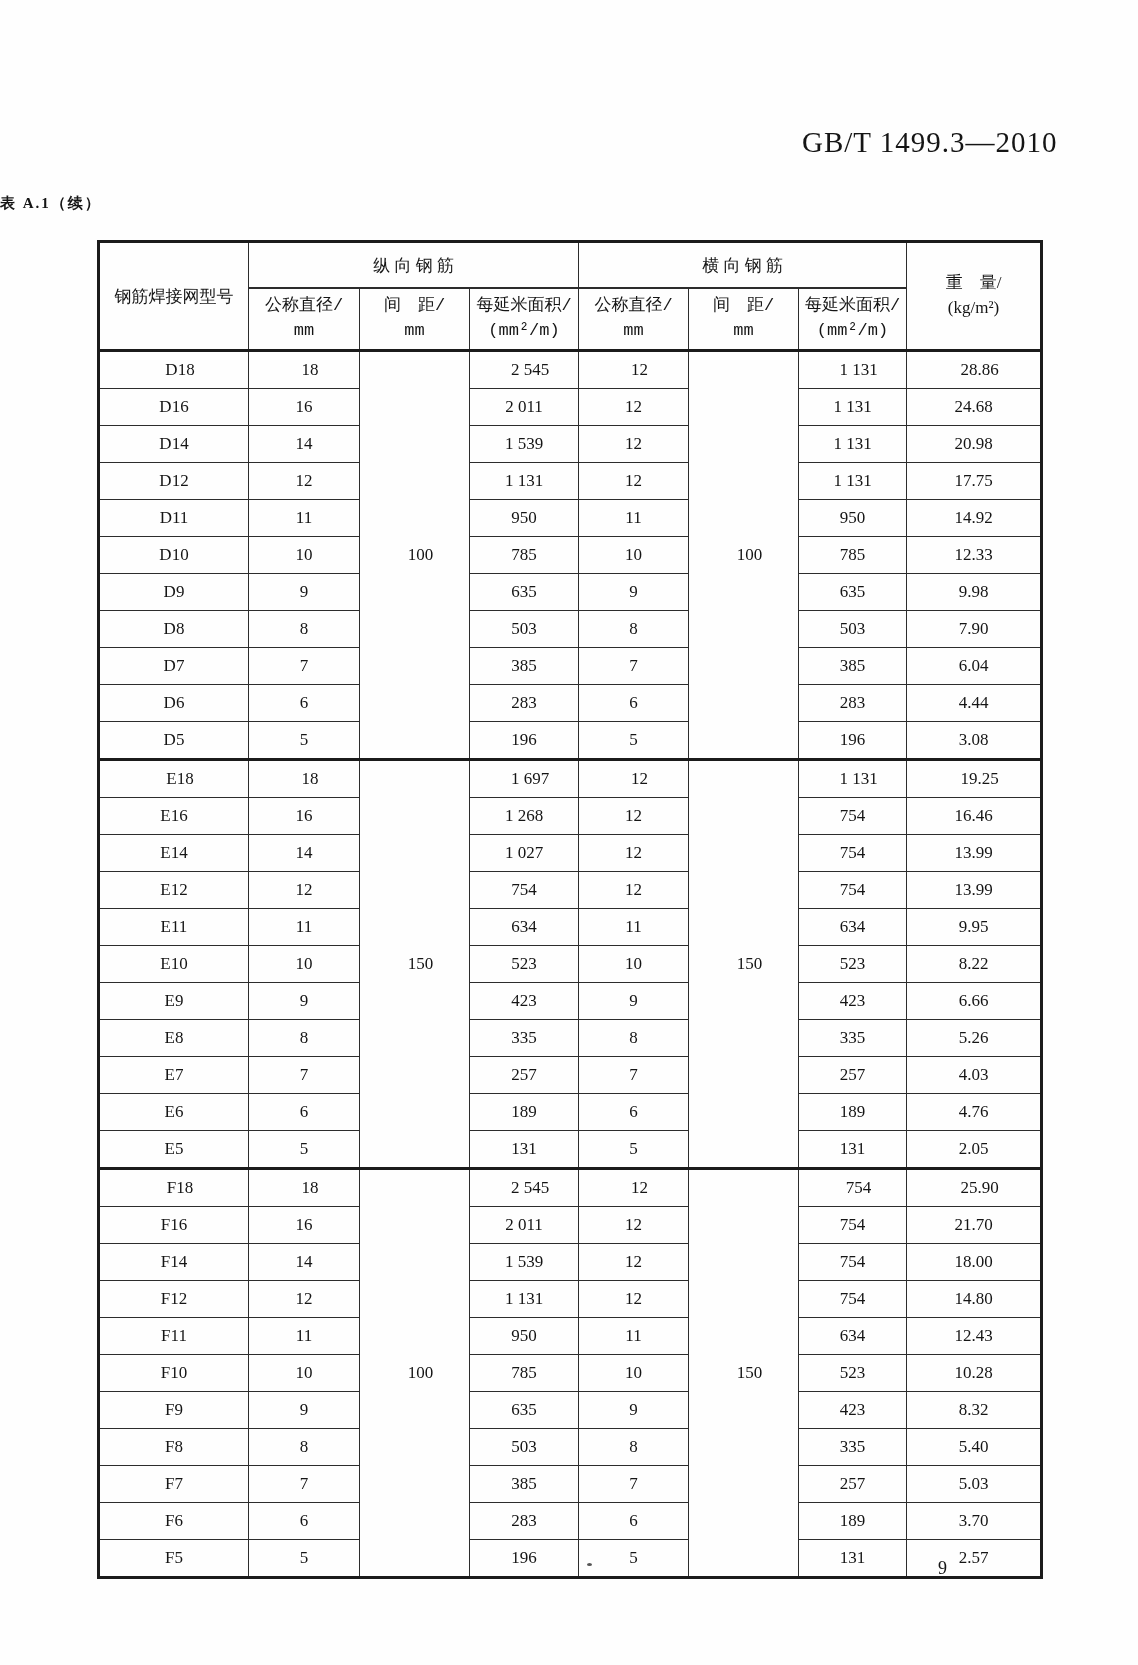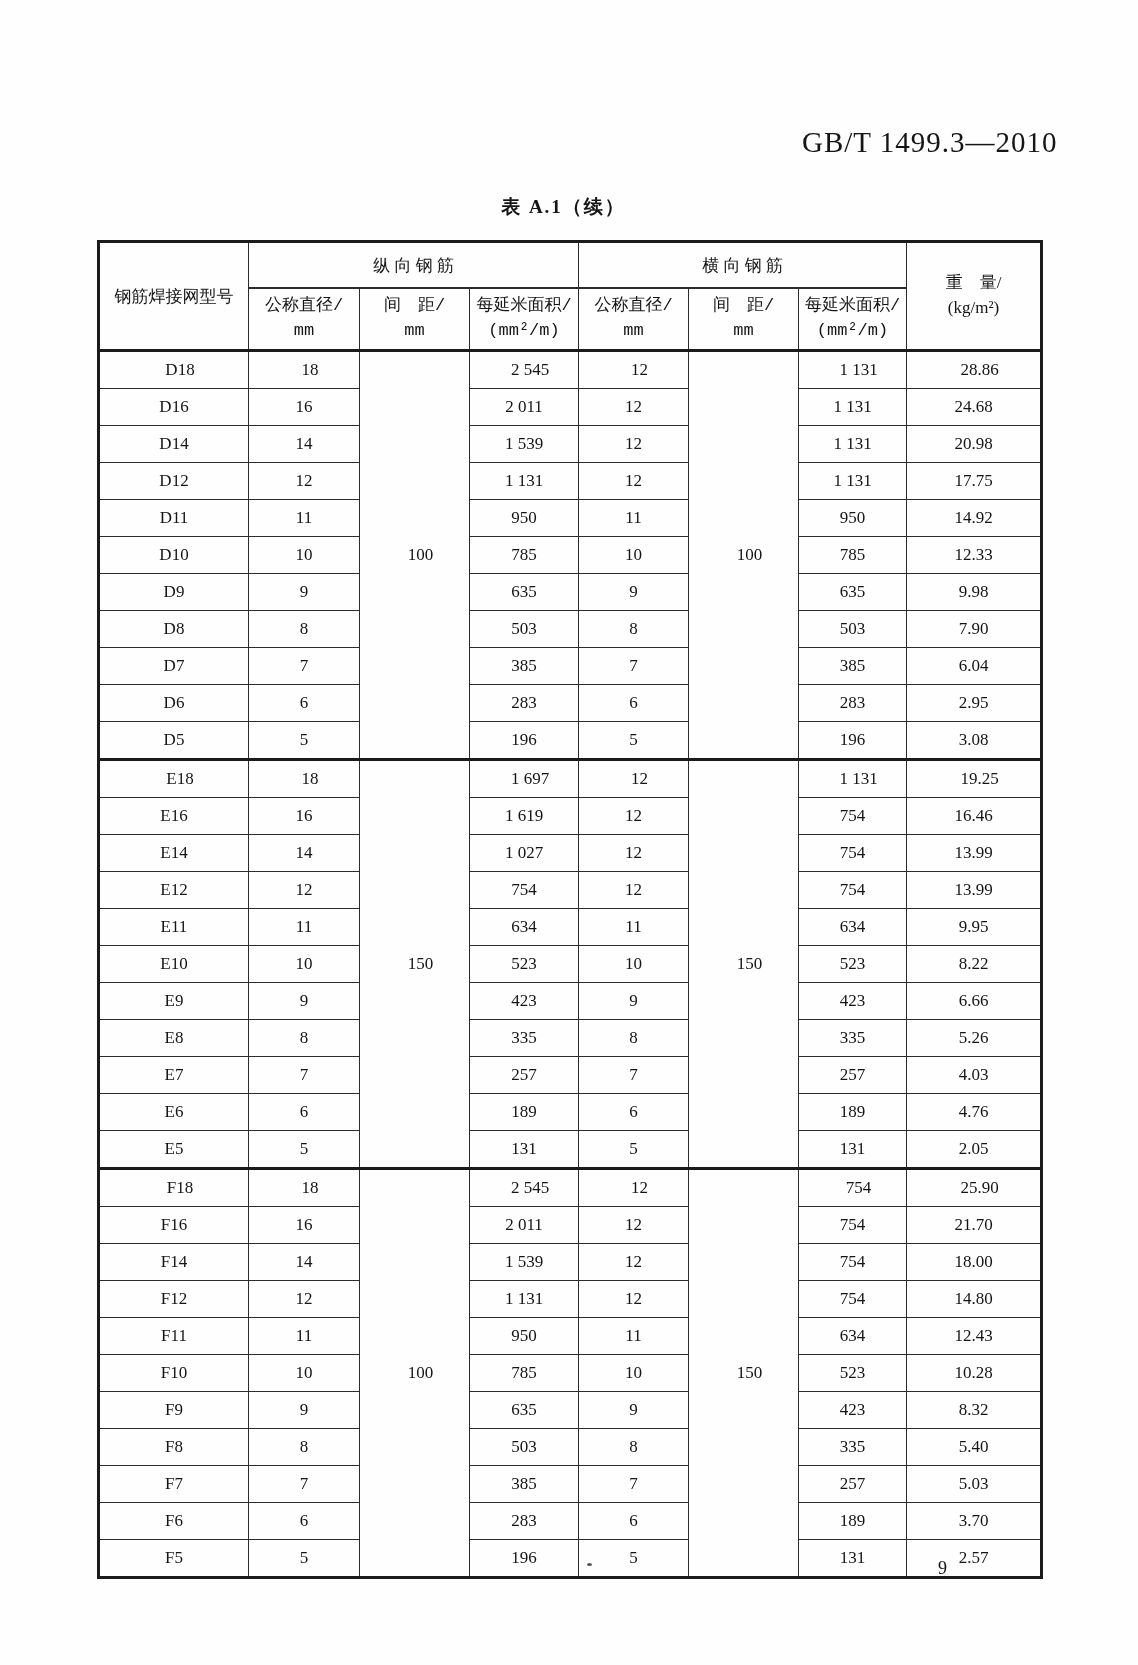--- a/index.html
+++ b/index.html
@@ -18,22 +18,21 @@
     top:126px;left:758px;
     font-size:29px;
     font-weight:normal;
     letter-spacing:1px;
     white-space:nowrap;
     margin-left:44px;
   }
   .table-title{
     position:absolute;
     top:194px;left:0;width:1127px;
-    text-align:center;
-    font-size:19px;
+    font-size:15px;
     font-weight:bold;
     letter-spacing:2px;
   }
   table.data-table{
     position:absolute;
     top:240px;left:97px;
     width:943px;
     border-collapse:collapse;
     table-layout:fixed;
     border:3px solid #1b1b1b;
@@ -199,21 +198,21 @@
           <td>7</td>
           <td>385</td>
           <td>6.04</td>
         </tr>
         <tr>
           <td>D6</td>
           <td>6</td>
           <td>283</td>
           <td>6</td>
           <td>283</td>
-          <td>2.95</td>
+          <td>4.44</td>
         </tr>
         <tr>
           <td>D5</td>
           <td>5</td>
           <td>196</td>
           <td>5</td>
           <td>196</td>
           <td>3.08</td>
         </tr>
         <tr class="section-start">
@@ -222,21 +221,21 @@
           <td rowspan="11">150</td>
           <td>1 697</td>
           <td>12</td>
           <td rowspan="11">150</td>
           <td>1 131</td>
           <td>19.25</td>
         </tr>
         <tr>
           <td>E16</td>
           <td>16</td>
-          <td>1 619</td>
+          <td>1 268</td>
           <td>12</td>
           <td>754</td>
           <td>16.46</td>
         </tr>
         <tr>
           <td>E14</td>
           <td>14</td>
           <td>1 027</td>
           <td>12</td>
           <td>754</td>

